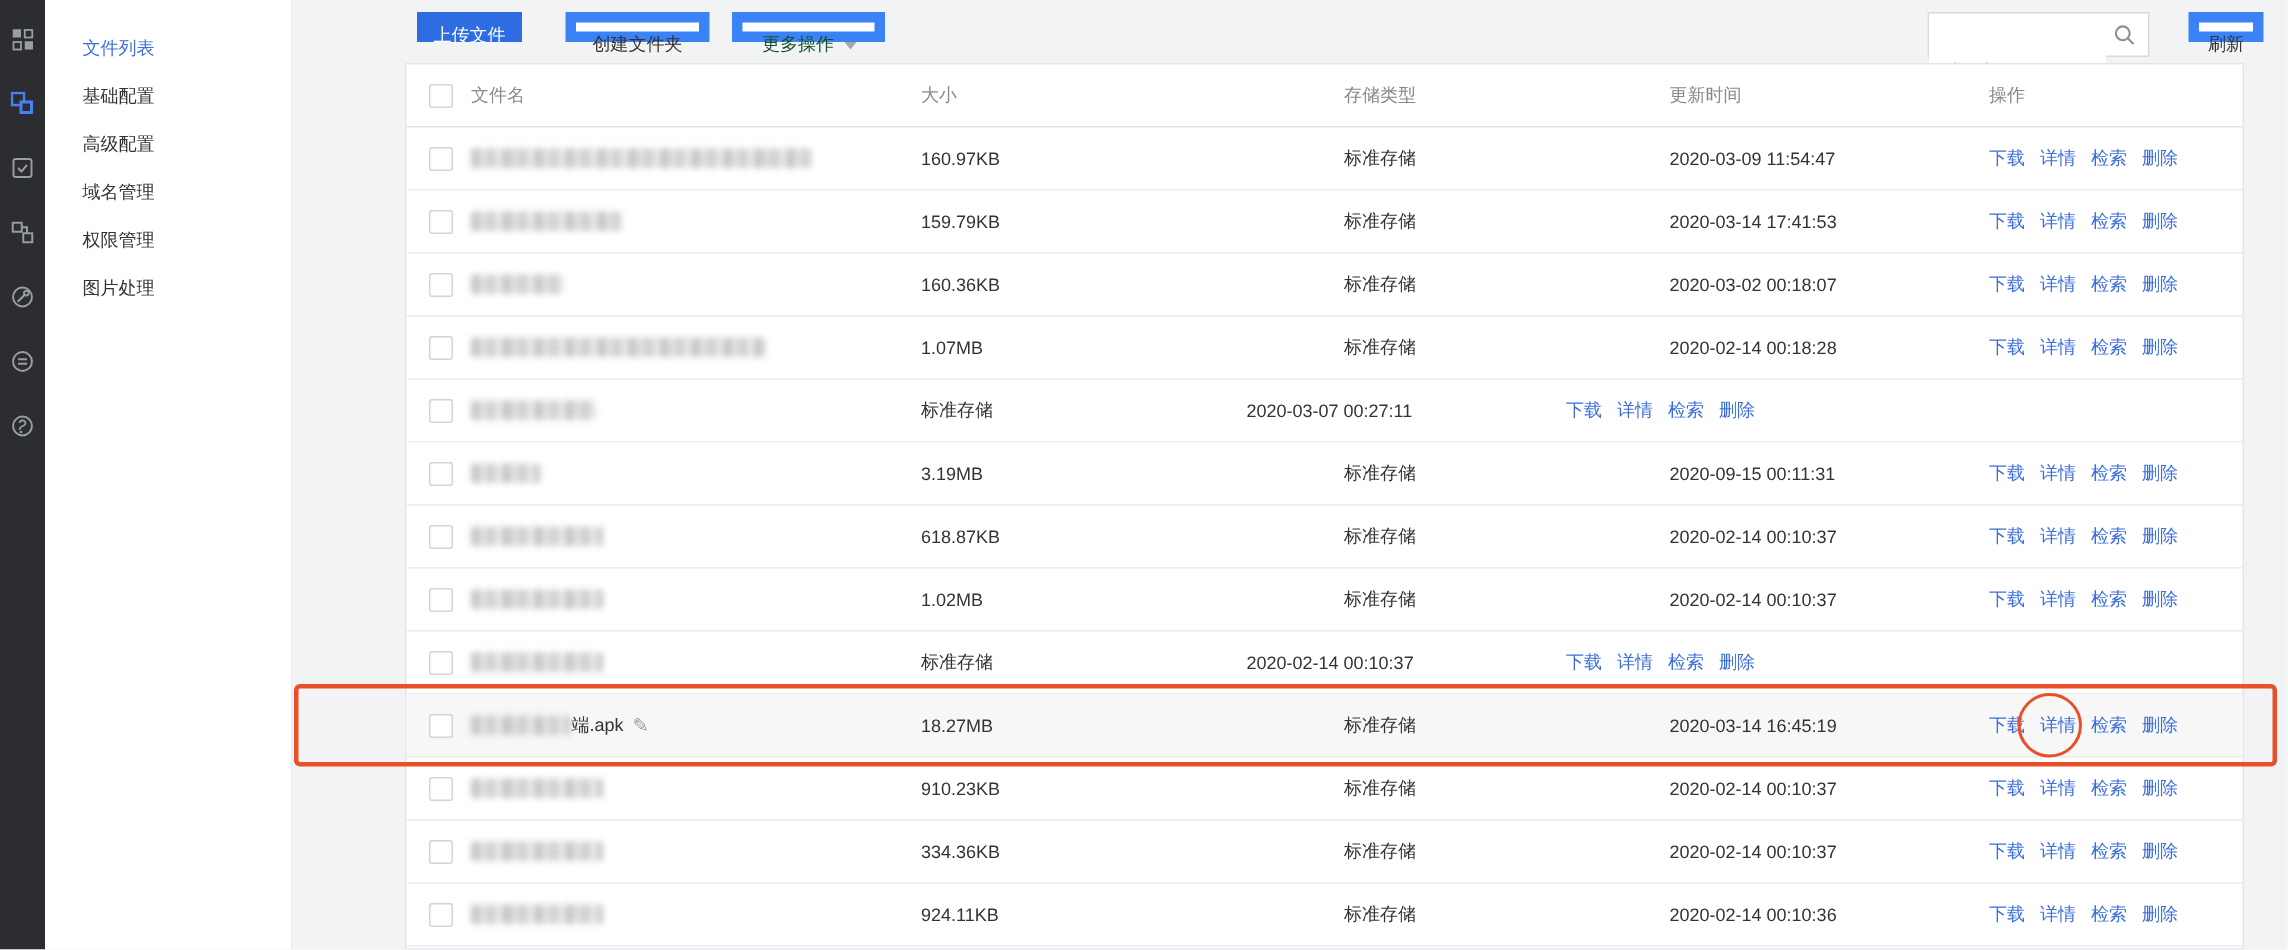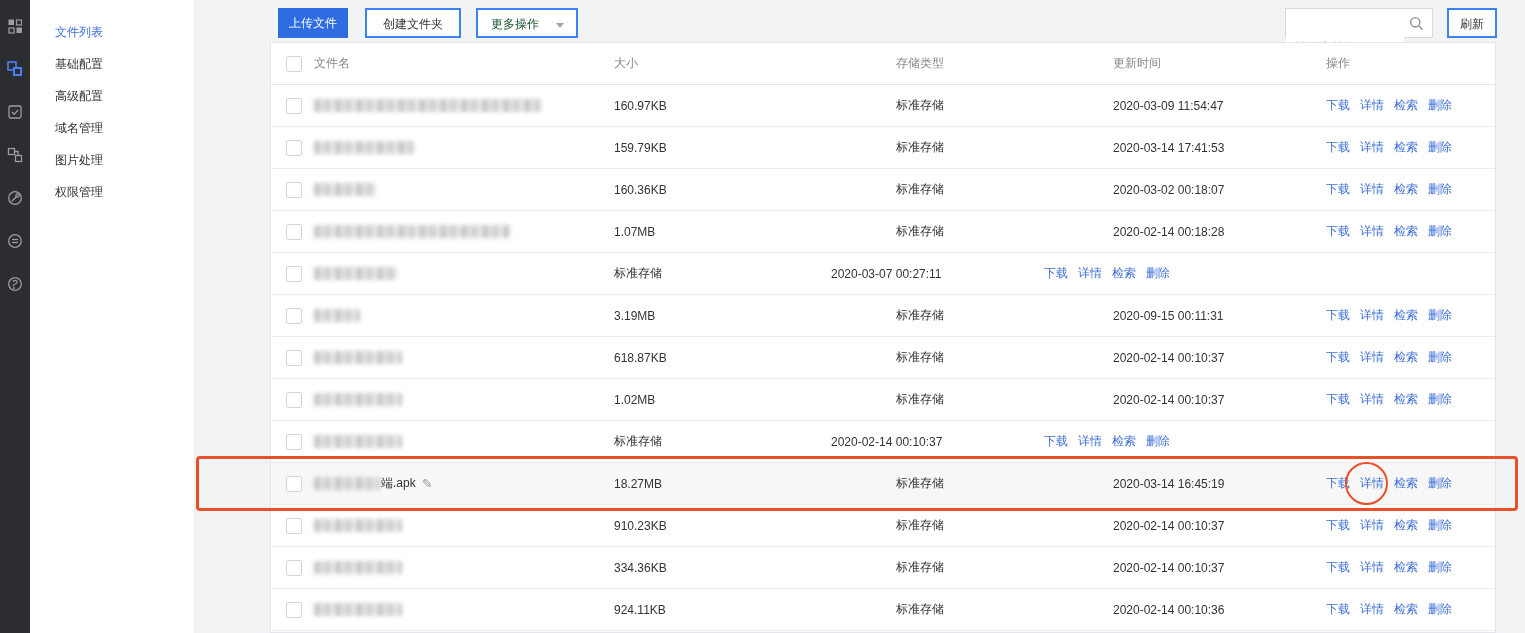--- a/index.html
+++ b/index.html
@@ -15,23 +15,23 @@
   
   .sidebar { position:absolute; left:30px; top:0; width:165px; height:633px; background:#fff; border-right:1px solid #ececec; padding-top:16px; }
   .side-item { height:32px; line-height:32px; padding-left:25px; color:#333; cursor:pointer; }
   .side-item.active { color:#3d6fdb; }
 
   
   .main { position:absolute; left:195px; top:0; width:1330px; height:633px; background:#f2f3f5; }
 
   
   .toolbar { position:absolute; left:0; top:8px; width:100%; height:30px; }
-  .btn { display:inline-block; height:30px; line-height:28px; text-align:center; cursor:pointer; vertical-align:top; }
+  .btn { display:inline-block; height:20px; line-height:28px; text-align:center; cursor:pointer; vertical-align:top; }
   .btn-primary { position:absolute; left:83px; width:70px; background:#2e6ce2; color:#fff; border:1px solid #2e6ce2; }
-  .btn-plain { background:#fff; border:2px solid #3b82f6; color:#333; }
+  .btn-plain { background:#fff; border:7px solid #3b82f6; color:#333;margin-left:12px; }
   .btn-create { position:absolute; left:170px; width:96px; }
   .btn-more { position:absolute; left:281px; width:102px; color:#14532d; text-align:left; padding-left:13px; }
   .caret { position:absolute; right:12px; top:13px; width:0; height:0; border-left:4px solid transparent; border-right:4px solid transparent; border-top:5px solid #a5a5a5; }
   .search-box { position:absolute; left:1090px; top:0; width:148px; height:30px; background:#fff; border:1px solid #d9d9d9; }
   .search-box input { position:absolute; left:0; top:0; width:118px; height:28px; border:0; outline:none; padding:0 0 0 10px; font:12px "Liberation Sans","DejaVu Sans",sans-serif; color:#333;margin-top:24px; }
   .search-box input::placeholder { color:#bcbcbc; }
   .search-icon { position:absolute; right:8px; top:7px; width:15px; height:15px; cursor:pointer; }
   .btn-refresh { position:absolute; left:1252px; width:50px; }
 
   
@@ -111,22 +111,22 @@
           <circle cx="7" cy="12" r=".9" fill="#9a9da3"></circle>
         </svg>
       </span>
     </div>
 
   <div class="sidebar" id="sidebar">
       <div class="side-item active">文件列表</div>
       <div class="side-item">基础配置</div>
       <div class="side-item">高级配置</div>
       <div class="side-item">域名管理</div>
+      <div class="side-item">权限管理</div>
       <div class="side-item">图片处理</div>
-      <div class="side-item">权限管理</div>
     </div>
 
   <div class="main">
 
     <div class="toolbar">
       <div class="btn btn-primary">上传文件</div>
       <div class="btn btn-plain btn-create">创建文件夹</div>
       <div class="btn btn-plain btn-more">
         <span>更多操作</span>
         <span class="caret"></span>

